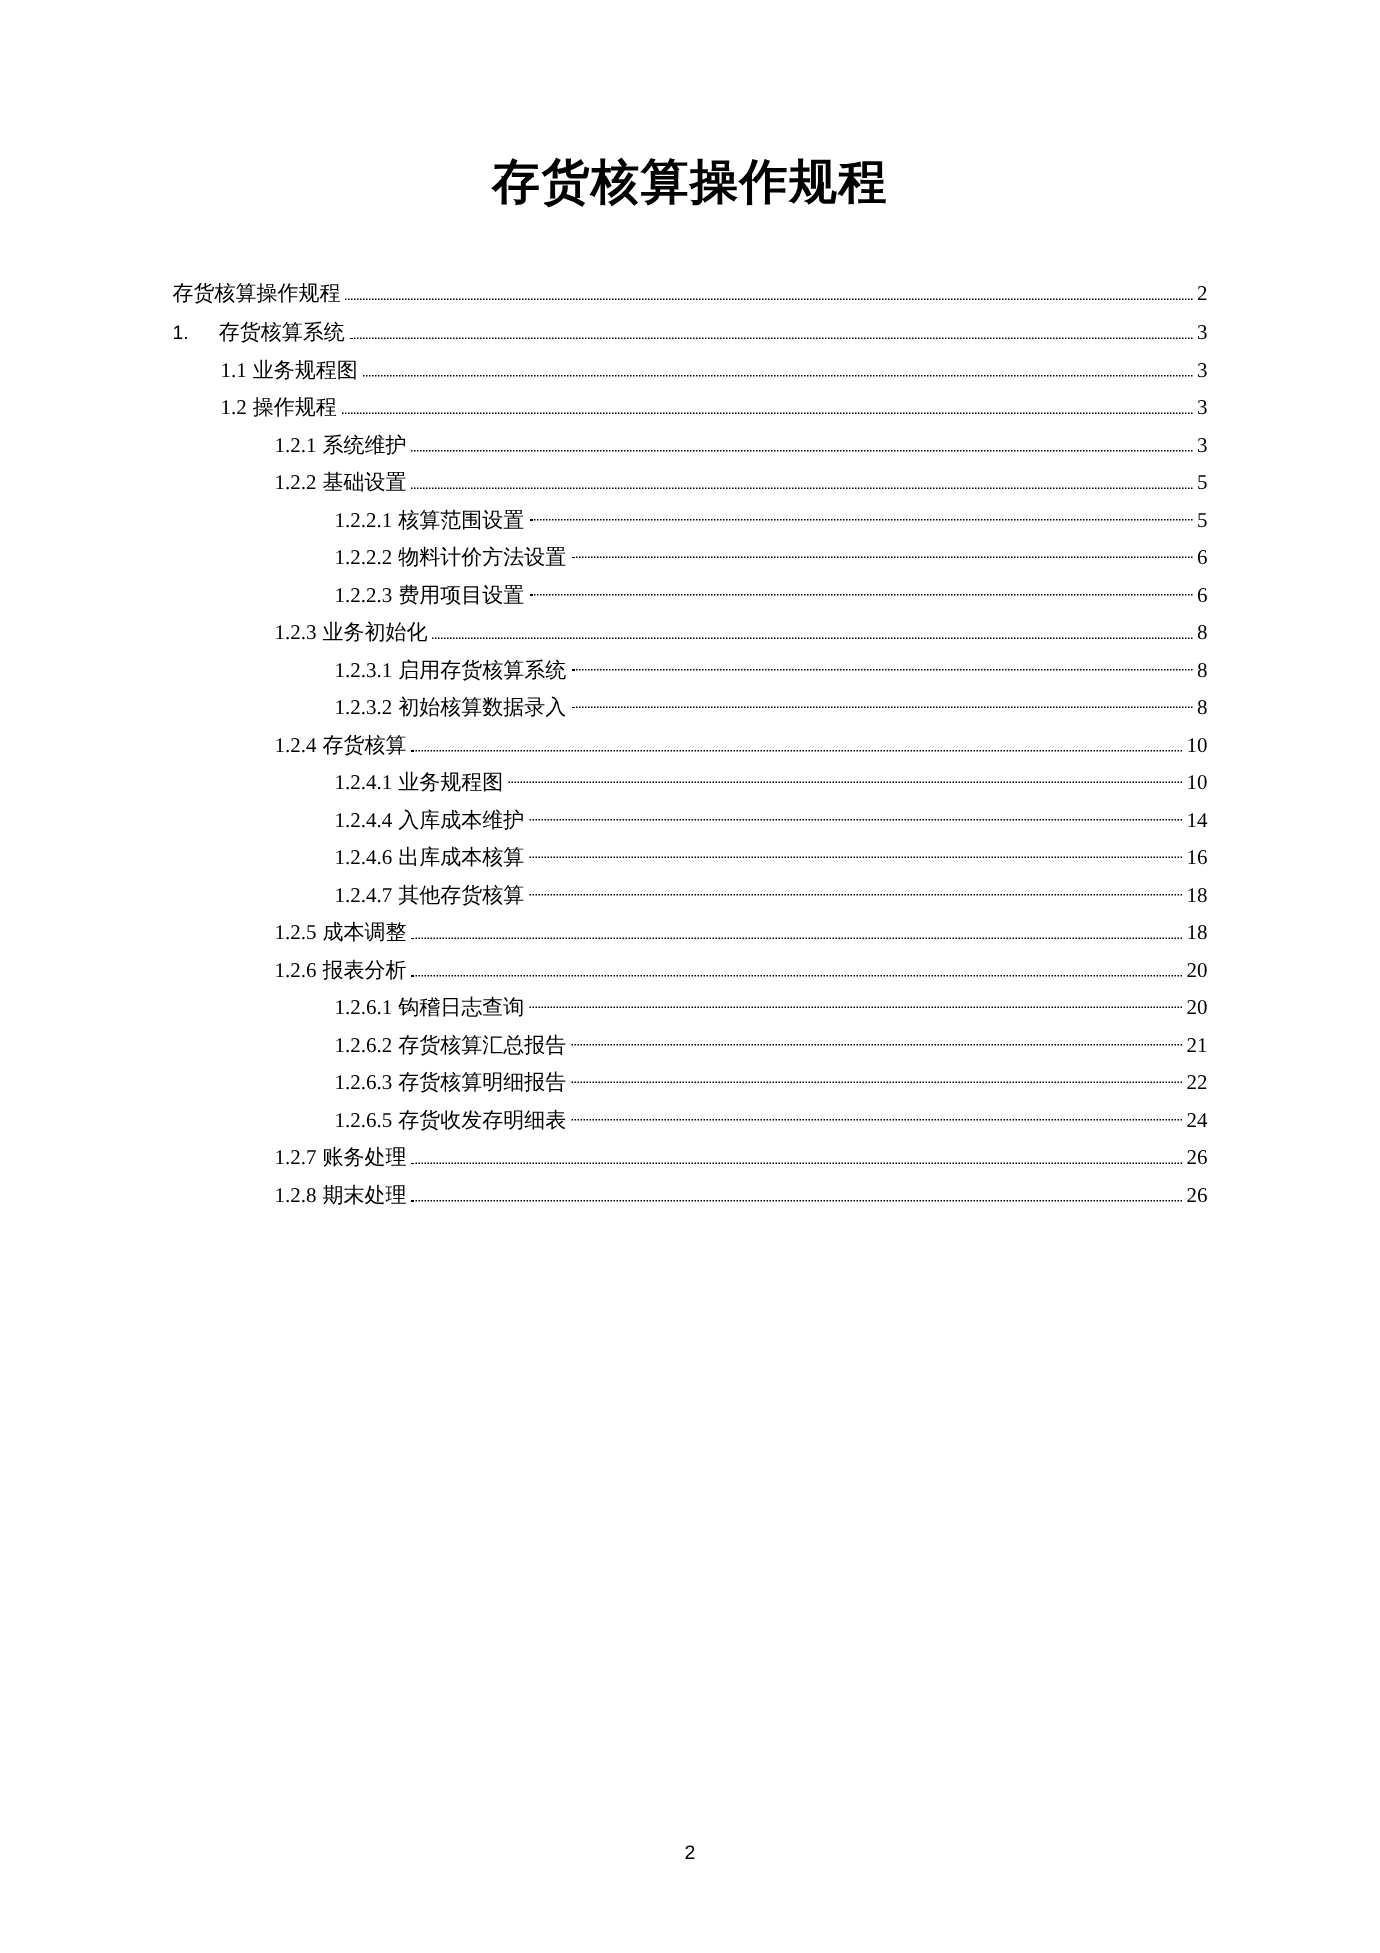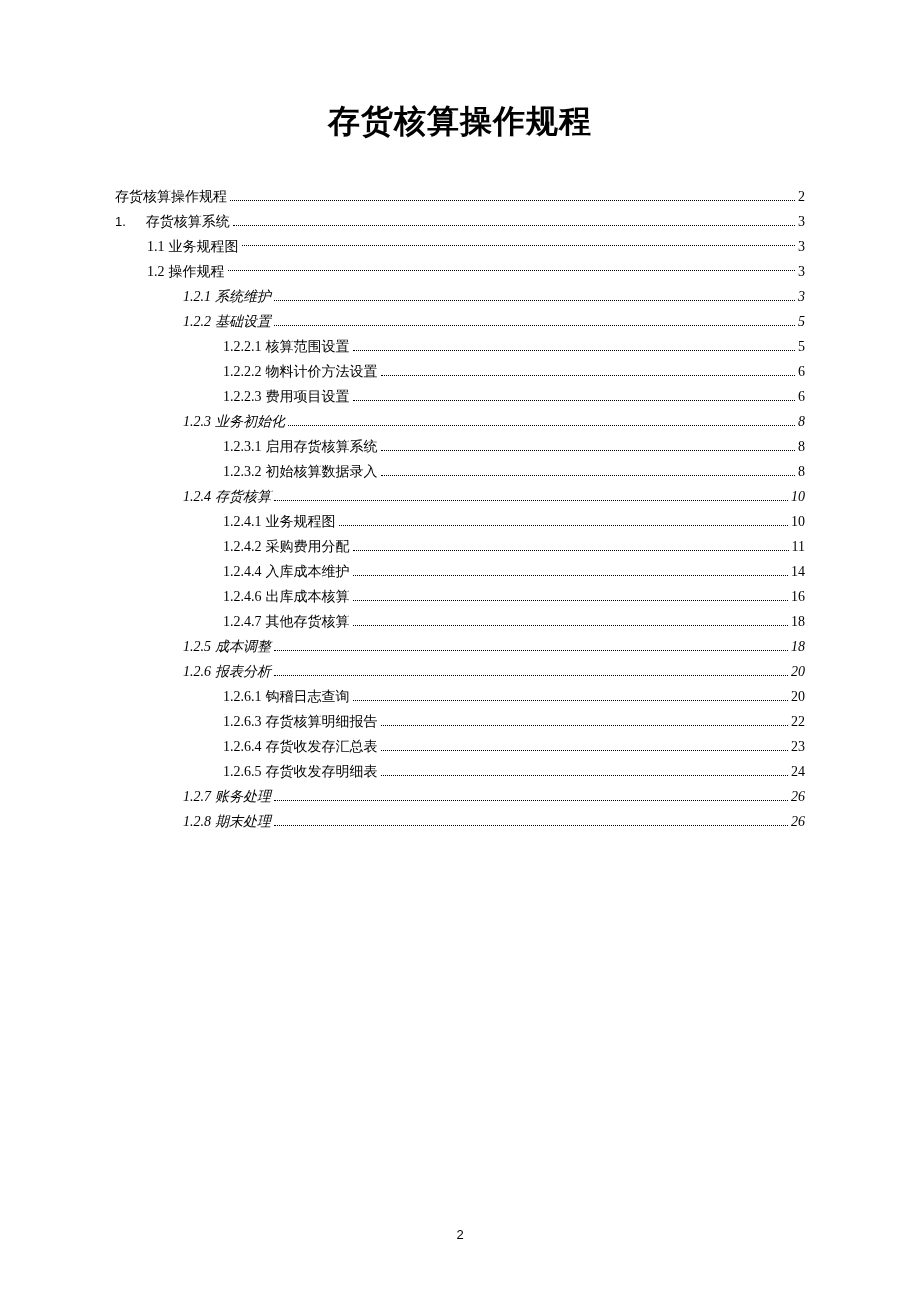--- a/index.html
+++ b/index.html
@@ -49,23 +49,23 @@
     position: absolute;
     bottom: 60px;
     left: 0;
     width: 100%;
     text-align: center;
     font-size: 13px;
     font-family: Arial, sans-serif;
   }
   .lvl0 { padding-left: 0px; }
   .lvl1 { padding-left: 0px; }
-  .lvl2 { padding-left: 32px; align-items: center; }
-  .lvl3 { padding-left: 68px; font-style: italic; }
-  .lvl4 { padding-left: 108px; }
+  .lvl2 { padding-left: 32px; }
+  .lvl3 { padding-left: 68px; }
+  .lvl4 { padding-left: 108px; align-items: center; }
   .numbered-prefix { font-family: Arial, sans-serif; font-size:13px; margin-right: 20px;}
 </style>
 </head>
 <body>
 
 <div class="page">
   <div class="title">存货核算操作规程</div>
   <div id="toc">
       <div class="toc-line lvl0">
         <span class="toc-text">存货核算操作规程</span>
@@ -144,26 +144,20 @@
         <span class="toc-dots"></span>
         <span class="toc-page">10</span>
       </div>
       <div class="toc-line lvl4">
         <span class="toc-num">1.2.4.1</span>
         <span class="toc-text">业务规程图</span>
         <span class="toc-dots"></span>
         <span class="toc-page">10</span>
       </div>
       <div class="toc-line lvl4">
-        <span class="toc-num">1.2.4.2</span>
-        <span class="toc-text">采购费用分配</span>
-        <span class="toc-dots"></span>
-        <span class="toc-page">11</span>
-      </div>
-      <div class="toc-line lvl4">
         <span class="toc-num">1.2.4.4</span>
         <span class="toc-text">入库成本维护</span>
         <span class="toc-dots"></span>
         <span class="toc-page">14</span>
       </div>
       <div class="toc-line lvl4">
         <span class="toc-num">1.2.4.6</span>
         <span class="toc-text">出库成本核算</span>
         <span class="toc-dots"></span>
         <span class="toc-page">16</span>
@@ -186,30 +180,30 @@
         <span class="toc-dots"></span>
         <span class="toc-page">20</span>
       </div>
       <div class="toc-line lvl4">
         <span class="toc-num">1.2.6.1</span>
         <span class="toc-text">钩稽日志查询</span>
         <span class="toc-dots"></span>
         <span class="toc-page">20</span>
       </div>
       <div class="toc-line lvl4">
+        <span class="toc-num">1.2.6.2</span>
+        <span class="toc-text">存货核算汇总报告</span>
+        <span class="toc-dots"></span>
+        <span class="toc-page">21</span>
+      </div>
+      <div class="toc-line lvl4">
         <span class="toc-num">1.2.6.3</span>
         <span class="toc-text">存货核算明细报告</span>
         <span class="toc-dots"></span>
         <span class="toc-page">22</span>
-      </div>
-      <div class="toc-line lvl4">
-        <span class="toc-num">1.2.6.4</span>
-        <span class="toc-text">存货收发存汇总表</span>
-        <span class="toc-dots"></span>
-        <span class="toc-page">23</span>
       </div>
       <div class="toc-line lvl4">
         <span class="toc-num">1.2.6.5</span>
         <span class="toc-text">存货收发存明细表</span>
         <span class="toc-dots"></span>
         <span class="toc-page">24</span>
       </div>
       <div class="toc-line lvl3">
         <span class="toc-num">1.2.7</span>
         <span class="toc-text">账务处理</span>

